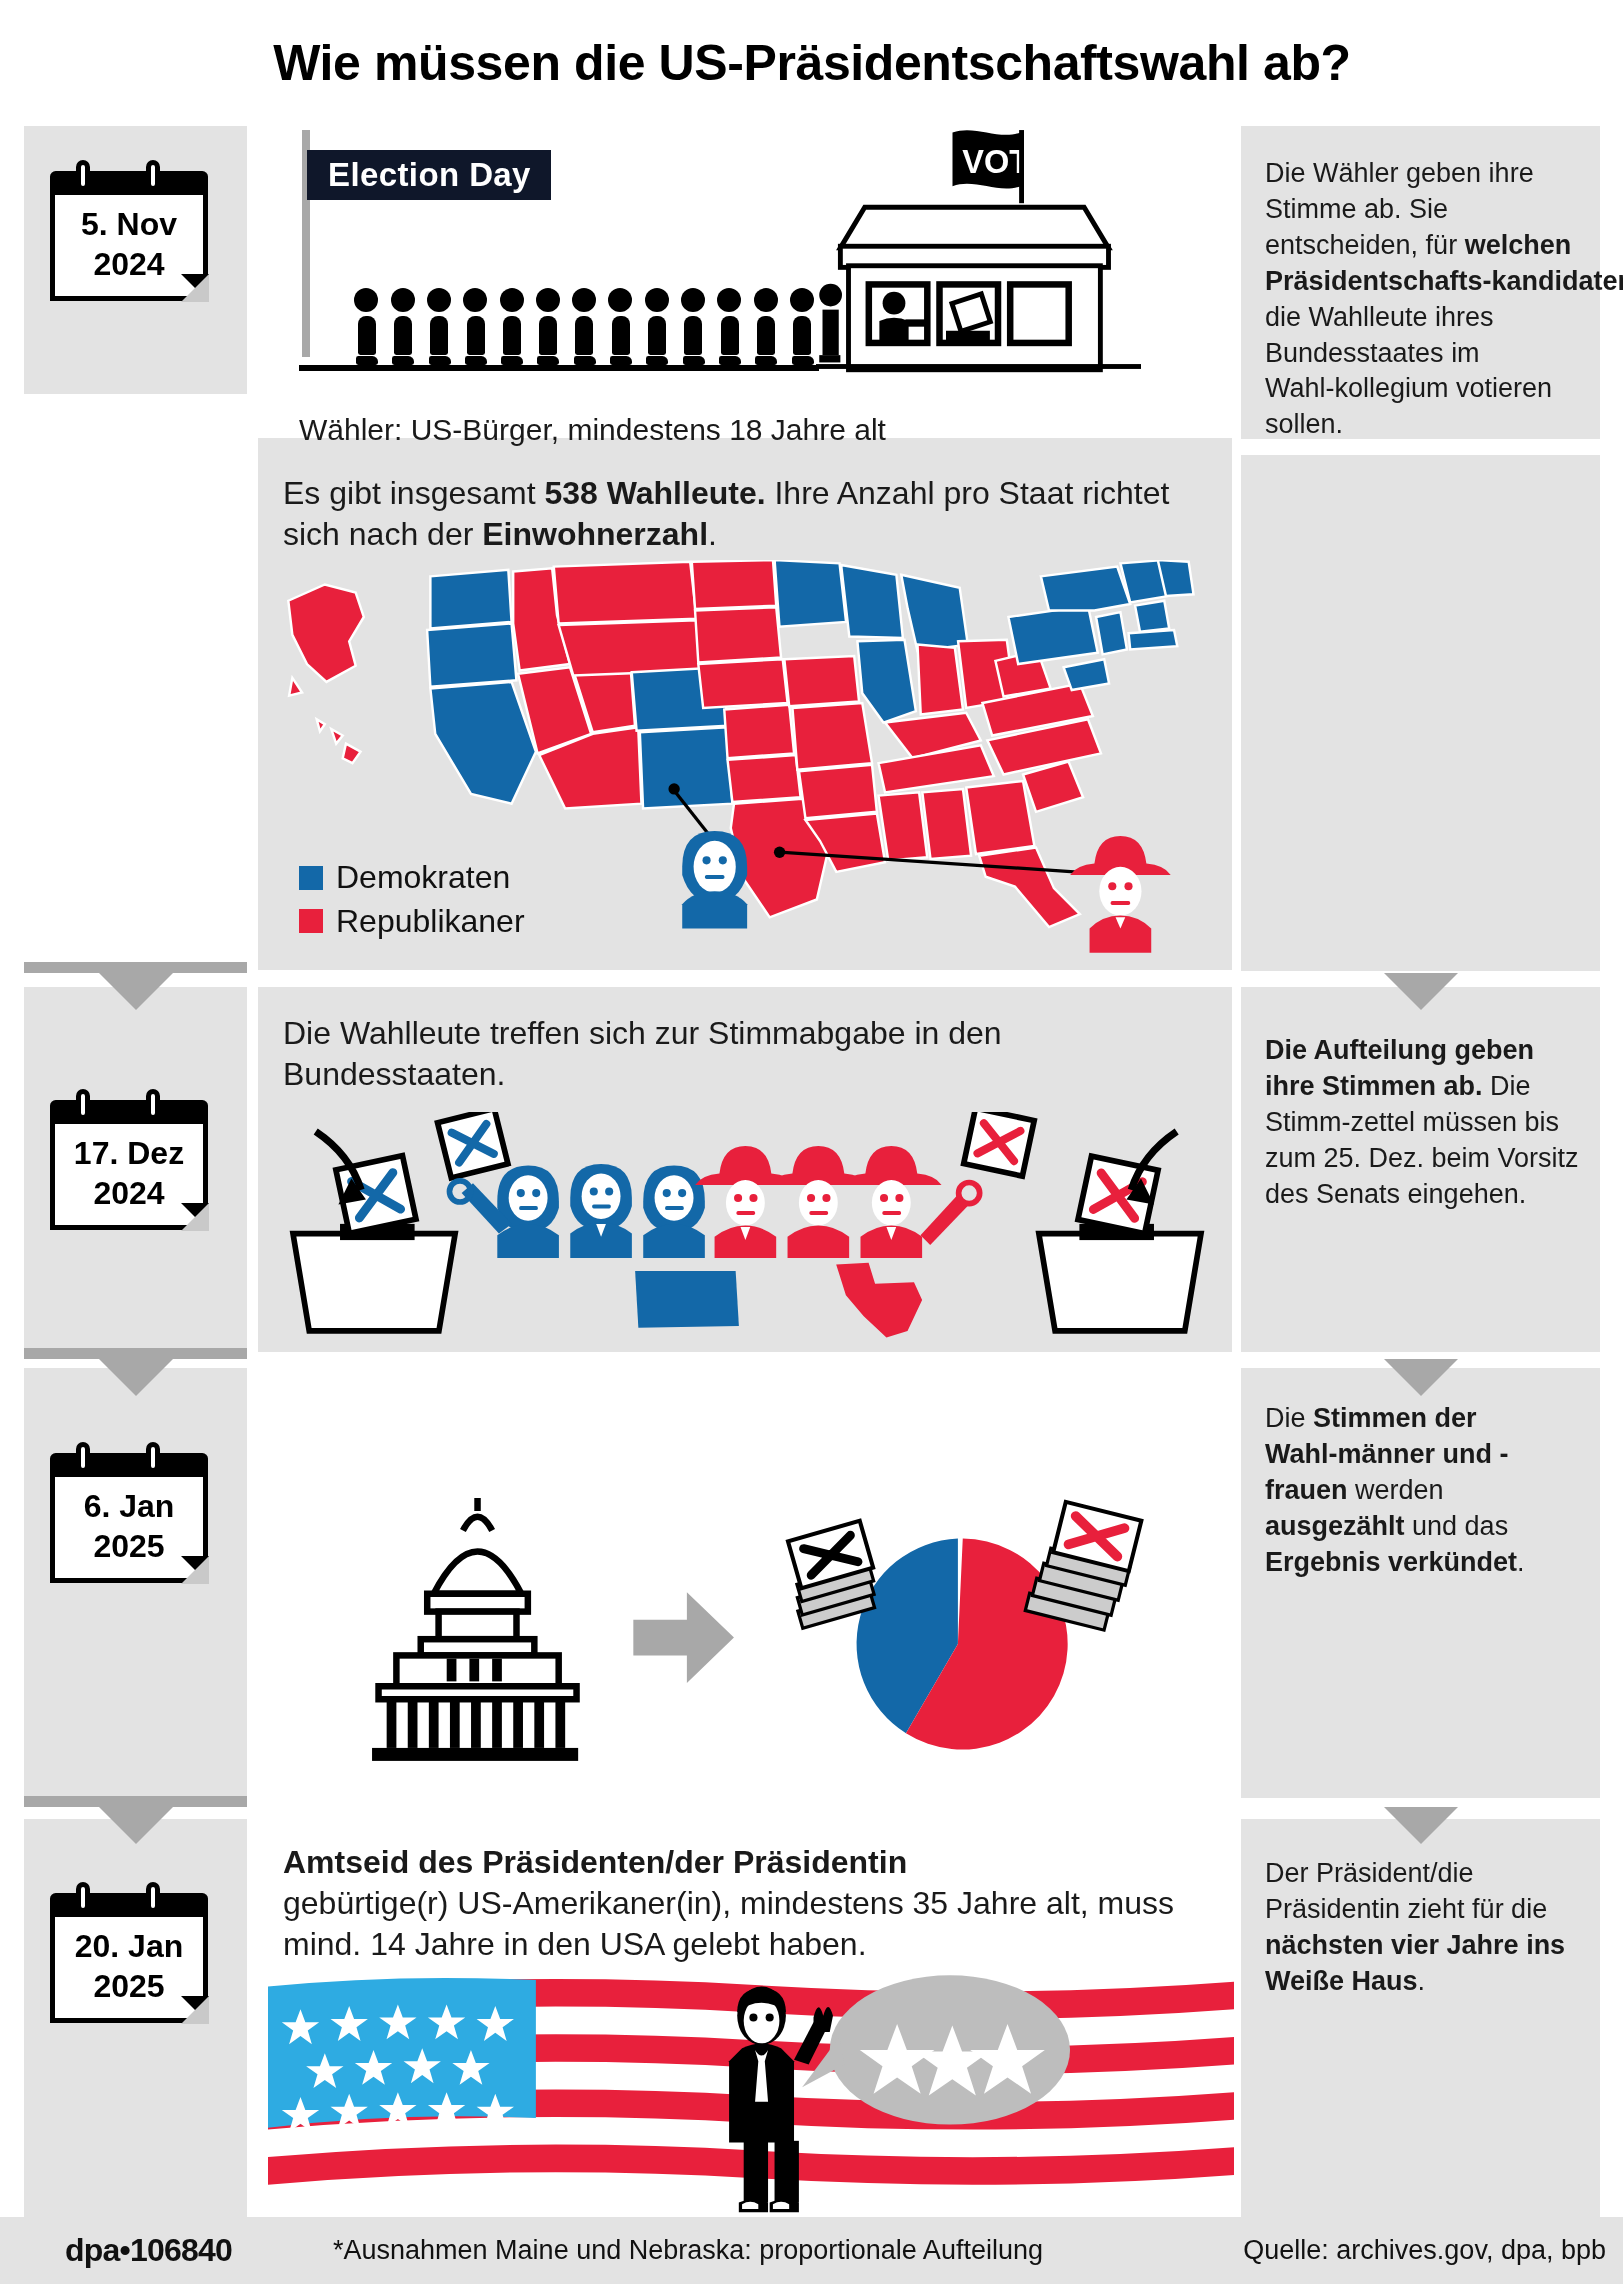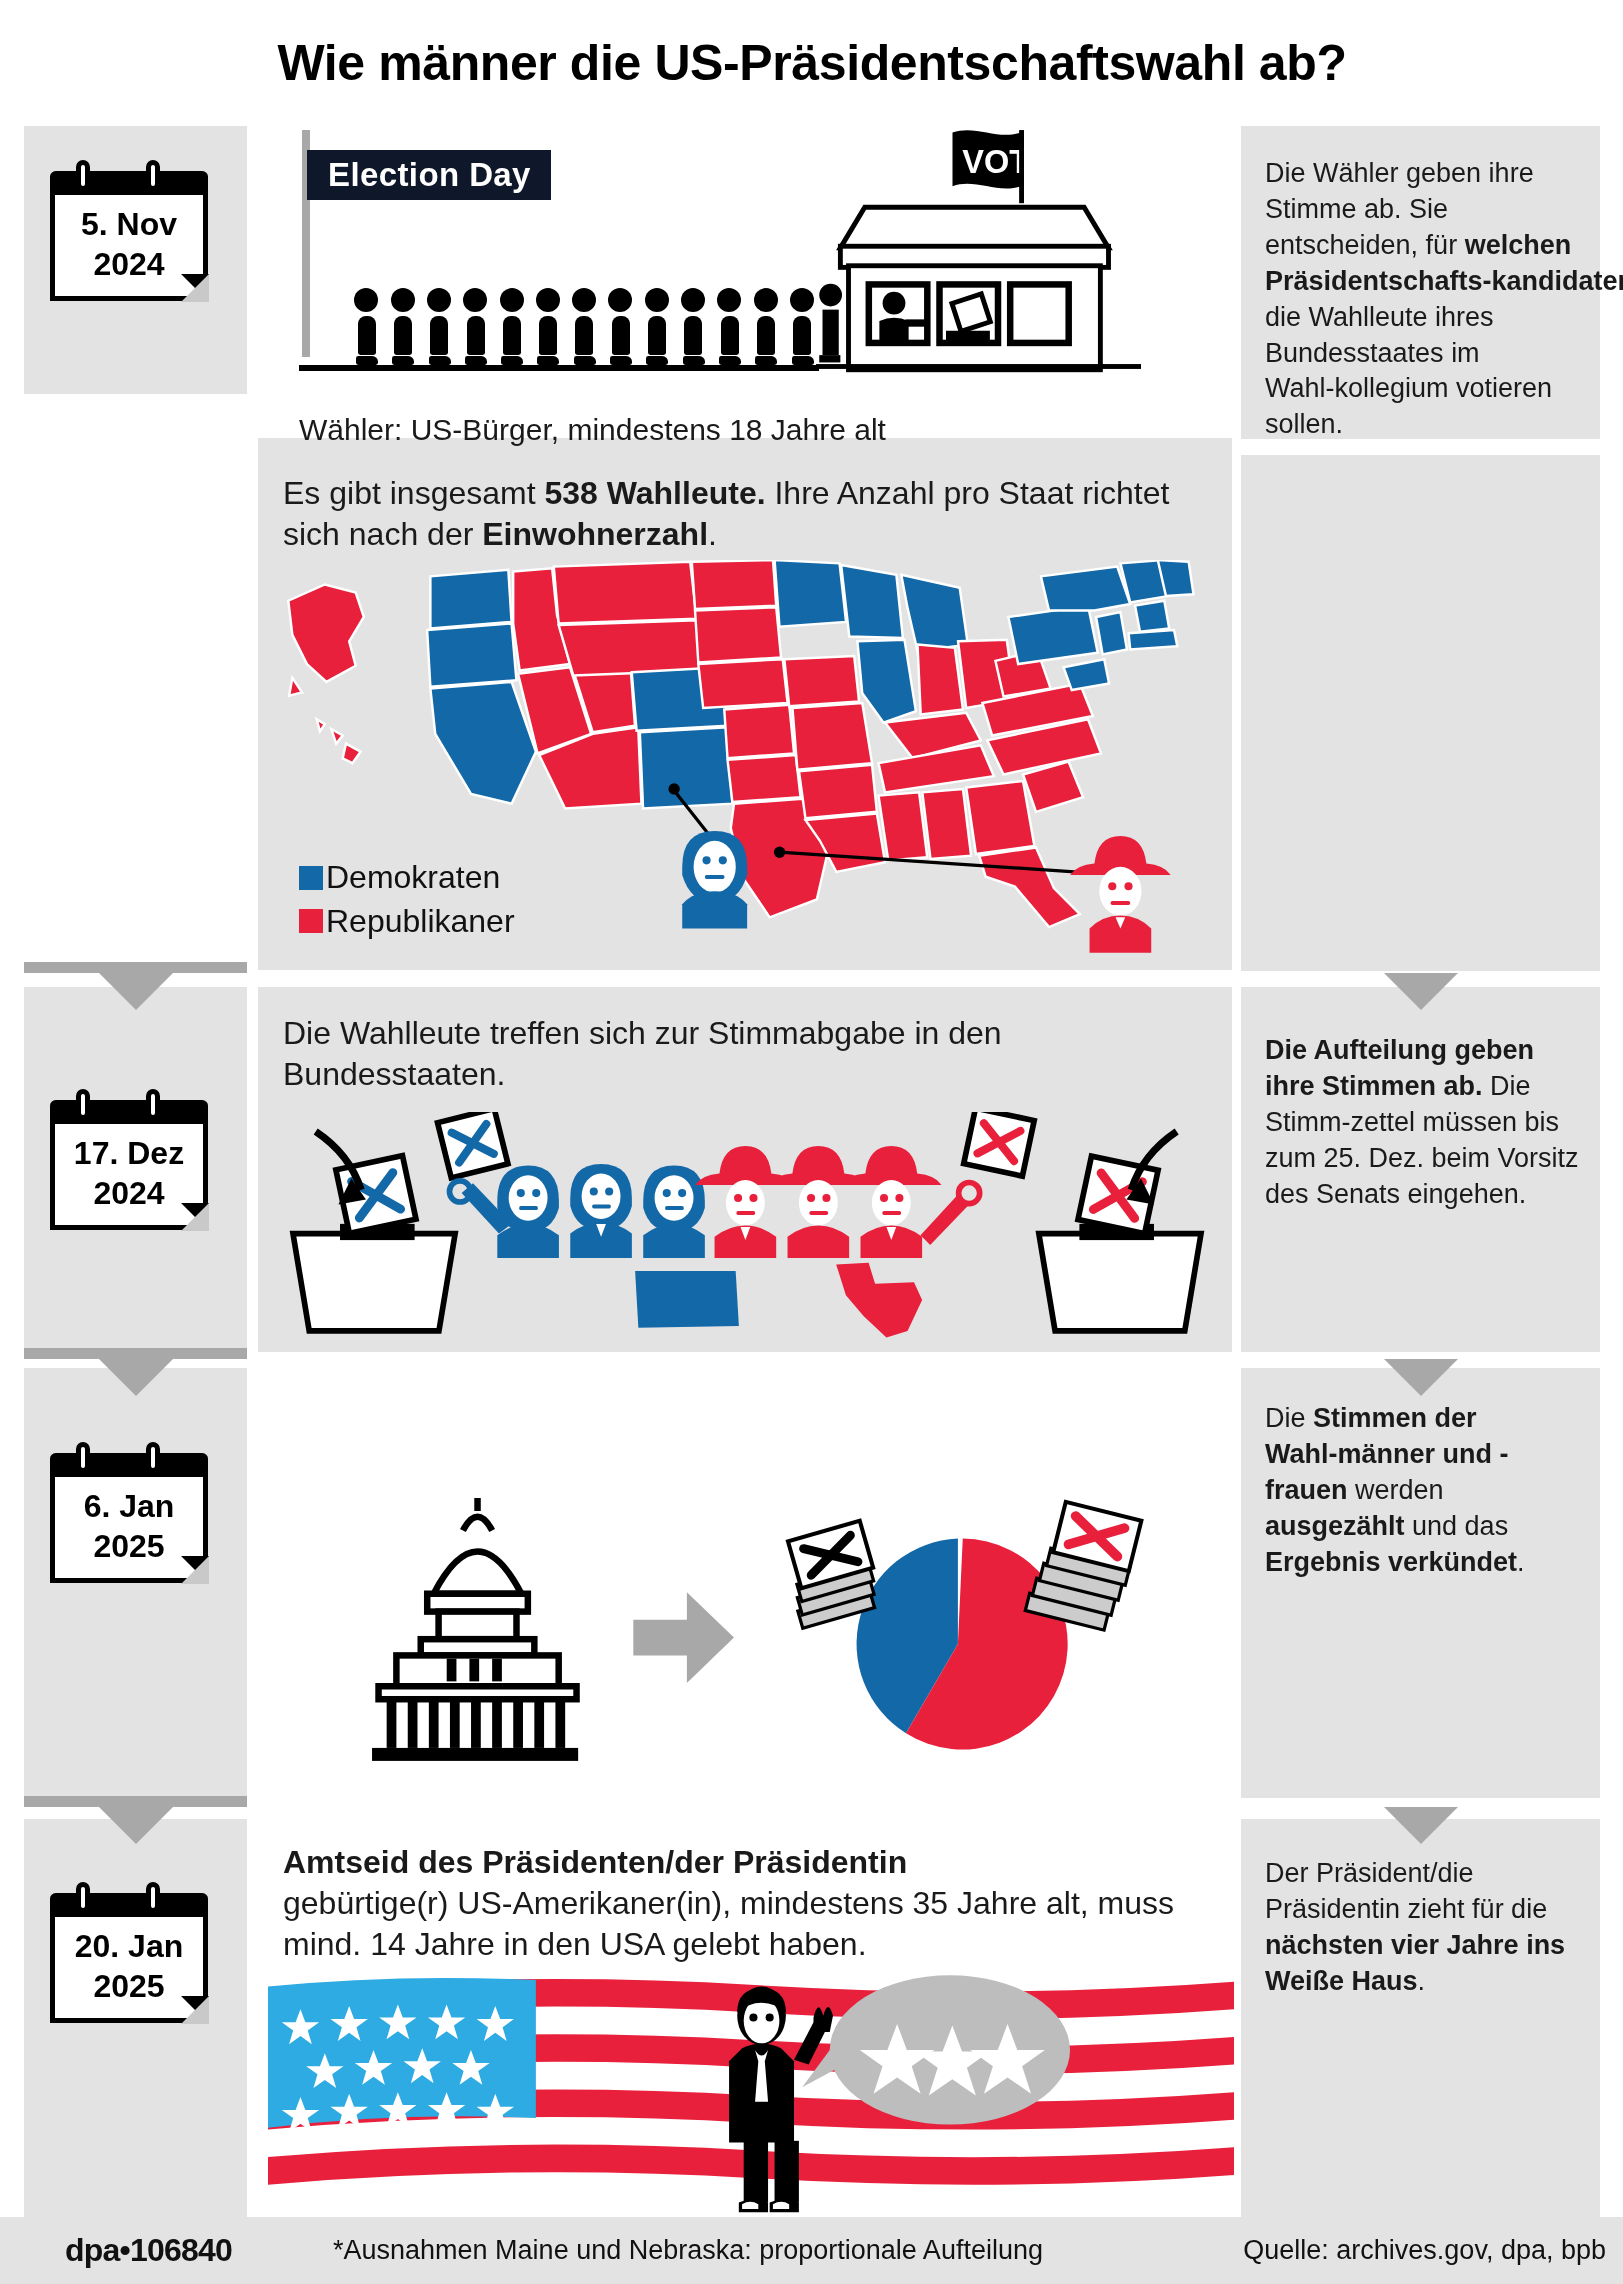--- a/index.html
+++ b/index.html
@@ -59,39 +59,39 @@
   
   .queue { position:absolute; display:flex; align-items:flex-end; gap:7.3px; }
   .qline { position:absolute; background:#000; height:5.7px; }
   .person { position:relative; width:29px; height:77px; }
   .person .head { position:absolute; top:0; left:2.4px; width:24px;height:24px;background:#000;border-radius:50%; }
   .person .body{ position:absolute; top:28px; left:5.7px; width:18px;height:39px;background:#000;border-radius:8px 8px 2.4px 2.4px; }
   .person .foot{ position:absolute; bottom:0; left:4px; width:22px;height:9px;background:#000;border-radius:2.4px 5.7px 2.4px 2.4px; }
 
   
   .legend { position:absolute; font-size:32px; color:#111; }
-  .legend div { display:flex; align-items:center; gap:3px; margin-bottom:6.5px; }
+  .legend div { display:flex; align-items:center; gap:13px; margin-bottom:6.5px; }
   .legend .sw { width:24px; height:24px; display:inline-block; }
 
   
   .footer { position:absolute; left:0; top:2217px; width:1624px; height:67px; background:#e3e3e3;
     display:flex; align-items:center; }
   .footer .dpa { position:absolute; left:18px; font-weight:bold; font-size:32px; color:#111; letter-spacing:-0.8px;margin-left:47px; }
   .footer .note{ position:absolute; left:333px; font-size:27px; color:#111; }
   .footer .src { position:absolute; right:18px; font-size:27px; color:#111; }
 
   svg { display:block; }
 </style>
 </head>
 <body>
 
 <div class="page">
 
   <div class="header">
-    <h1>Wie männer die US-Präsidentschaftswahl ab?</h1>
+    <h1>Wie müssen die US-Präsidentschaftswahl ab?</h1>
   </div>
 
   <div class="band" style="left:24px;  top:126px;  width:223px; height:268px;"></div>
   <div class="band" style="left:24px;  top:987px; width:223px; height:365px;"></div>
   <div class="band" style="left:24px;  top:1368px; width:223px; height:430px;"></div>
   <div class="band" style="left:24px;  top:1819px; width:223px; height:398px;"></div>
 
   <div class="band" style="left:258px; top:438px;  width:974px; height:532px;"></div>
   <div class="band" style="left:258px; top:987px; width:974px; height:365px;"></div>
 

